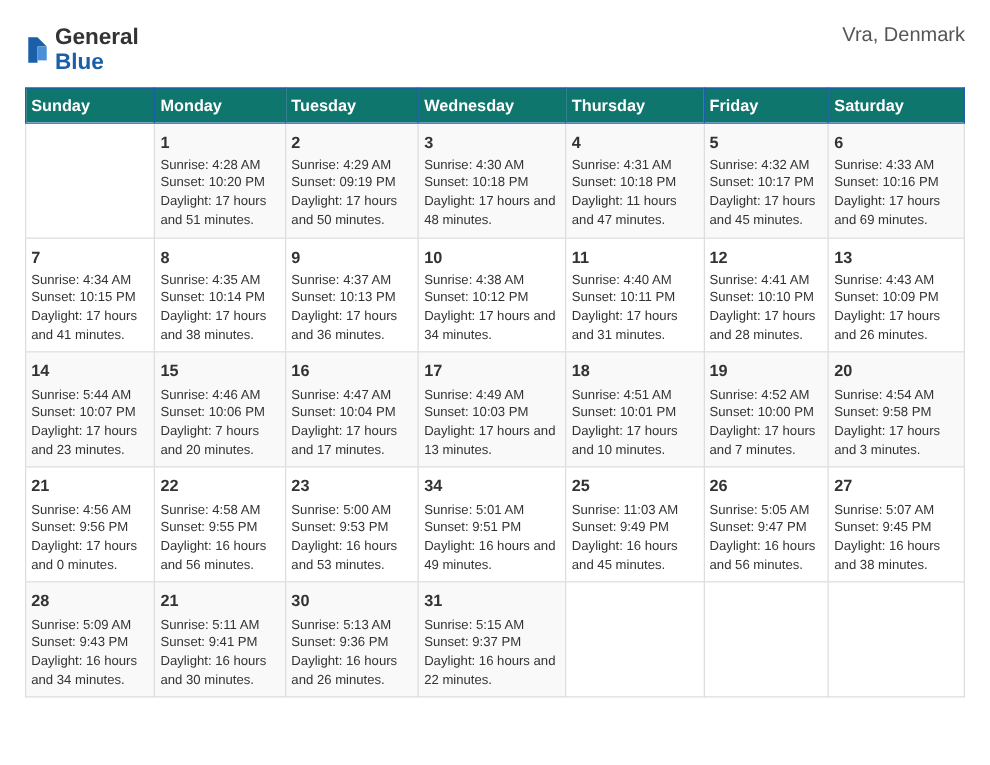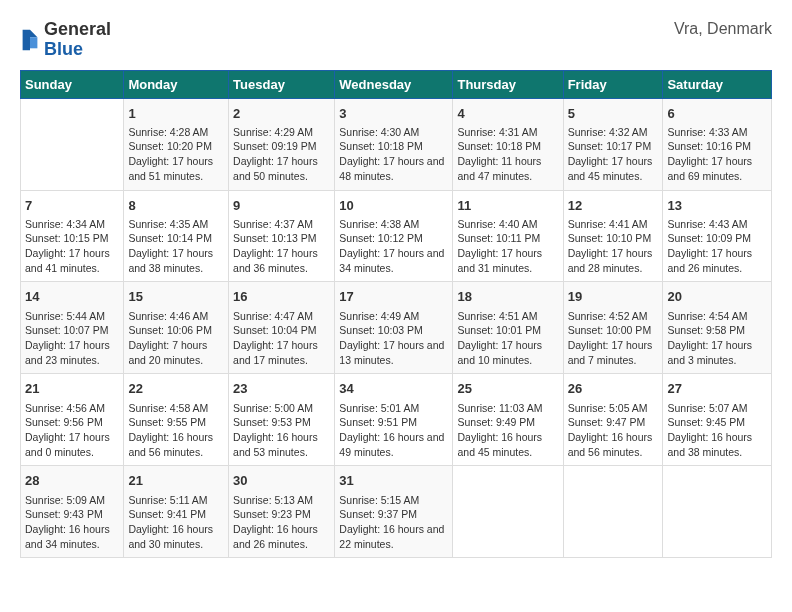--- a/index.html
+++ b/index.html
@@ -302,21 +302,21 @@
         </td>
         <td>
           <span class="day-number">21</span>
           <div class="day-info">Sunrise: 5:11 AM</div>
           <div class="day-info">Sunset: 9:41 PM</div>
           <div class="day-info">Daylight: 16 hours and 30 minutes.</div>
         </td>
         <td>
           <span class="day-number">30</span>
           <div class="day-info">Sunrise: 5:13 AM</div>
-          <div class="day-info">Sunset: 9:23 PM</div>
+          <div class="day-info">Sunset: 9:36 PM</div>
           <div class="day-info">Daylight: 16 hours and 26 minutes.</div>
         </td>
         <td>
           <span class="day-number">31</span>
           <div class="day-info">Sunrise: 5:15 AM</div>
           <div class="day-info">Sunset: 9:37 PM</div>
           <div class="day-info">Daylight: 16 hours and 22 minutes.</div>
         </td>
         <td class="empty-cell"></td>
         <td class="empty-cell"></td>

